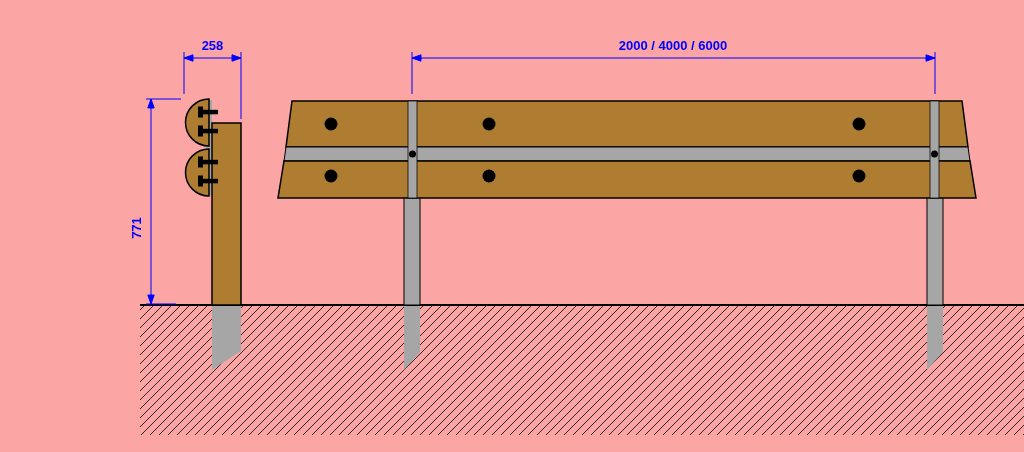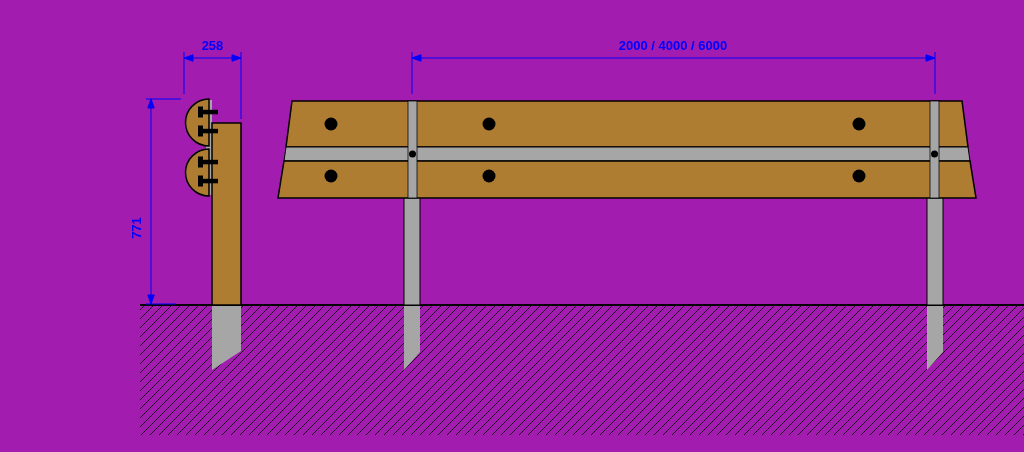--- a/index.html
+++ b/index.html
@@ -1,20 +1,20 @@
 <!DOCTYPE html>
 <html><head>
 <meta charset="utf-8">
 <style>
   html, body { margin: 0; padding: 0; background: #ffffff; }
   .canvas {
     position: relative;
     width: 1024px;
     height: 452px;
-    background: #a21caf;
+    background: #fca5a5;
     font-family: "Liberation Sans", sans-serif;
   }
   svg { display: block; }
   .o15  { stroke: #000000; stroke-width: 1.5; }
   .o10  { stroke: #000000; stroke-width: 1; }
   .thin { stroke: #000000; stroke-width: 0.75; }
   .noline { stroke: none; }
   .groundline { stroke: #000000; stroke-width: 2; }
   .dim-text {
     stroke: none;

